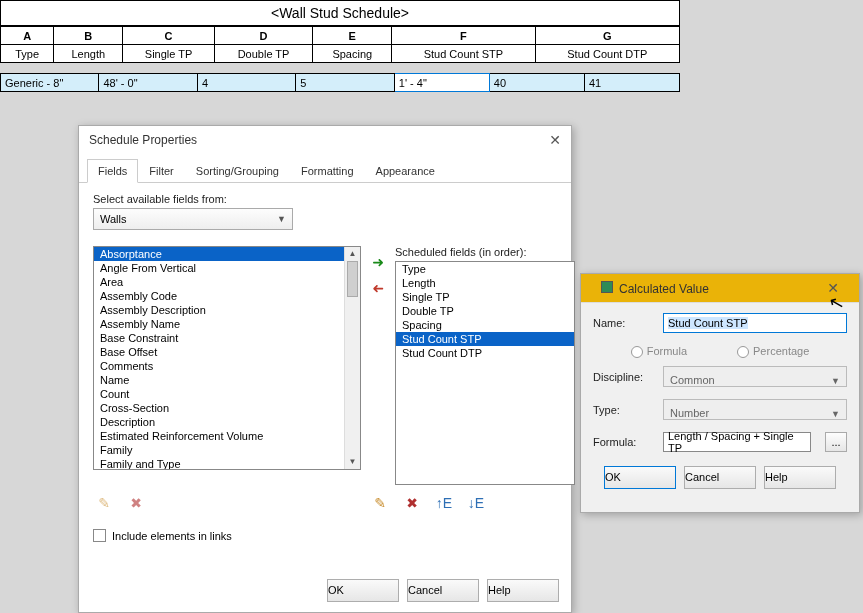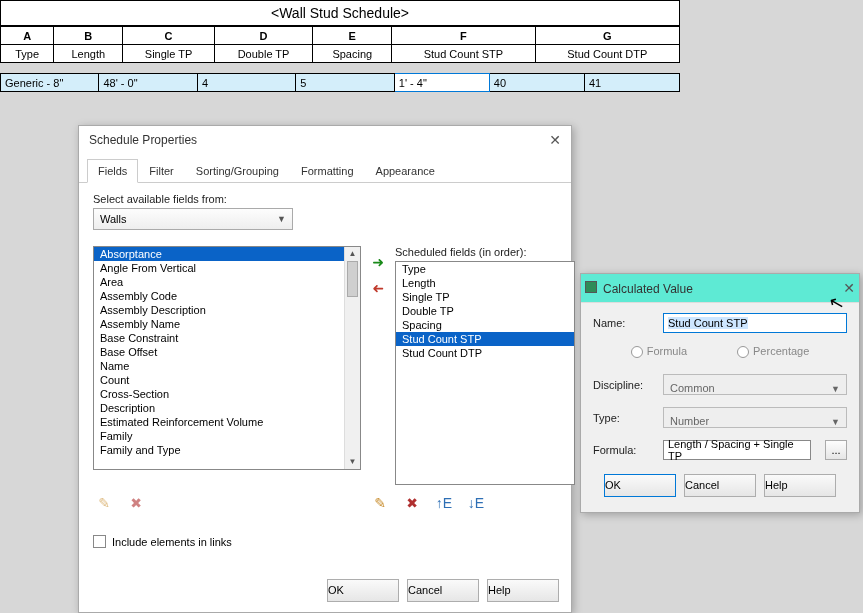--- a/index.html
+++ b/index.html
@@ -208,21 +208,21 @@
     font-size:11px;
     text-align:left;
     line-height:21px;
     cursor:default;
   }
   .btn.primary { border:1px solid #0078d7; }
   .checkbox-row {
     display:flex;
     align-items:center;
     gap:6px;
-    margin-top:22px;
+    margin-top:16px;
     font-size:11px;
   }
   .cb {
     width:13px;height:13px;border:1px solid #888;background:#fff;
   }
   .dlg-buttons {
     position:absolute;
     bottom:10px;
     right:12px;
     display:flex;
@@ -231,23 +231,23 @@
 
   
   .dialog.cv {
     top: 273px;
     left: 580px;
     width: 280px;
     height: 240px;
     background:#f0f0f0;
   }
   .cv .titlebar {
-    background:#5eead4;
+    background:#eab308;
     border-bottom:1px solid #ddd;
-    padding:6px 4px;
+    padding:6px 20px;
     font-size:12px;
   }
   .cv .titleicon {
     width:12px;height:12px;
     background:#2e8b57;
     border:1px solid #555;
     margin-right:6px;
     display:inline-block;
   }
   .cv-body {
@@ -298,21 +298,21 @@
     background:linear-gradient(#fdfdfd,#e6e6e6);
     text-align:center;
     line-height:18px;
     font-size:11px;
     margin-left:4px;
   }
   .radio-row {
     display:flex;
     justify-content:center;
     gap:50px;
-    margin:4px 0 16px 0;
+    margin:4px 0 8px 0;
     color:#888;
   }
   .radio {
     width:12px;height:12px;
     border:1px solid #999;
     border-radius:50%;
     background:#fff;
     display:inline-block;
     margin-right:4px;
     vertical-align:middle;
@@ -399,20 +399,21 @@
       <div style="flex:0 0 auto">
         <div class="listbox" id="available-list">
           <div class="item selected">Absorptance</div>
             <div class="item">Angle From Vertical</div>
             <div class="item">Area</div>
             <div class="item">Assembly Code</div>
             <div class="item">Assembly Description</div>
             <div class="item">Assembly Name</div>
             <div class="item">Base Constraint</div>
             <div class="item">Base Offset</div>
+            <div class="item">Comments</div>
             <div class="item">Name</div>
             <div class="item">Count</div>
             <div class="item">Cross-Section</div>
             <div class="item">Description</div>
             <div class="item">Estimated Reinforcement Volume</div>
             <div class="item">Family</div>
             <div class="item">Family and Type</div>
             <div class="scrollbar">
             <div class="arr up">▲</div>
             <div class="thumb"></div>

